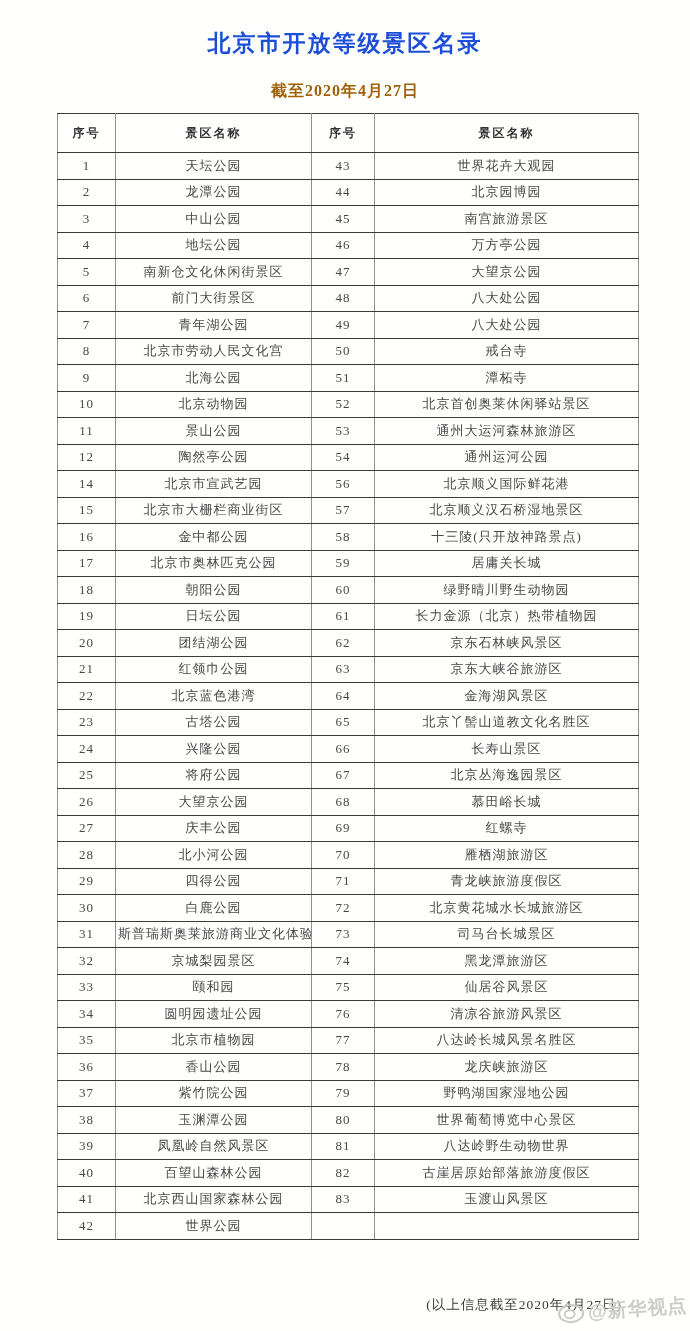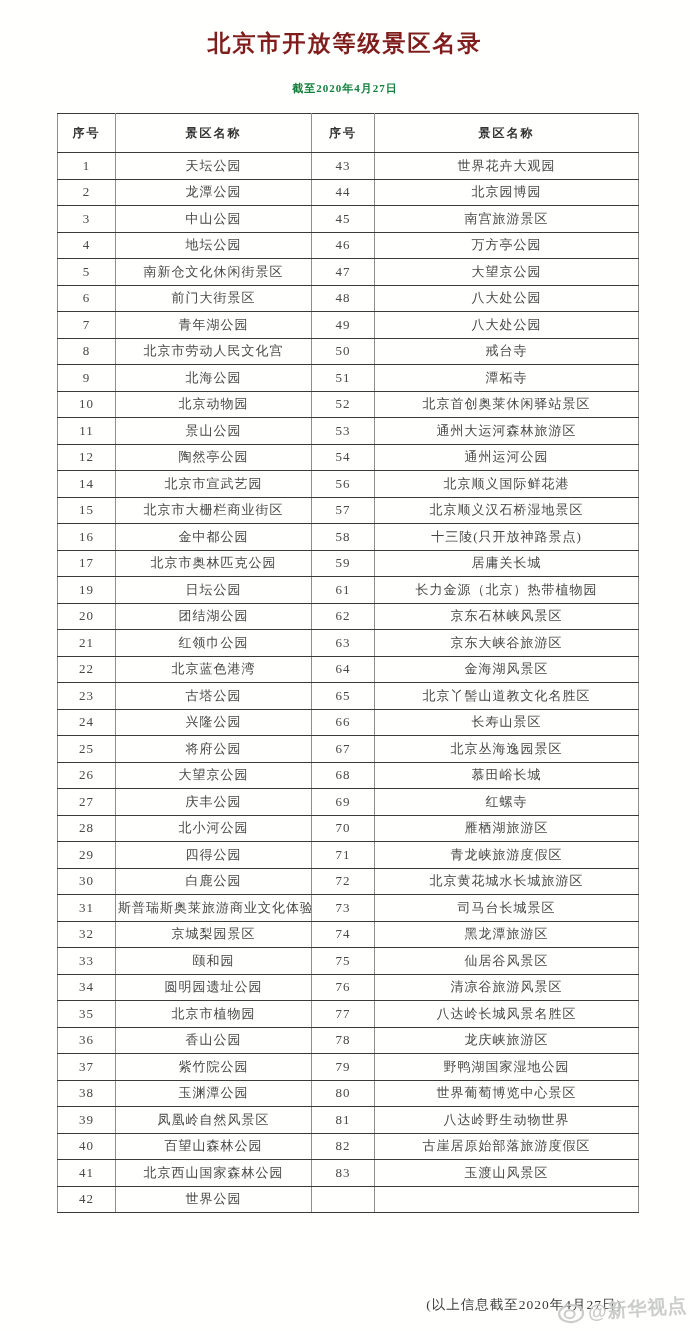--- a/index.html
+++ b/index.html
@@ -8,27 +8,27 @@
     background:#fffffe;
     position:relative;
     overflow:hidden;
     font-family:"Liberation Serif","DejaVu Serif",serif;
     color:#3c3c3c;
   }
   .title{
     position:absolute;top:28px;left:0;right:0;
     text-align:center;
     font-size:23px;font-weight:bold;
-    letter-spacing:2px;color:#7f1d1d;
+    letter-spacing:2px;color:#1d4ed8;
   }
   .subtitle{
     position:absolute;top:81px;left:0;right:0;
     text-align:center;
-    font-size:11px;font-weight:bold;
-    letter-spacing:1px;color:#15803d;
+    font-size:16px;font-weight:bold;
+    letter-spacing:1px;color:#a16207;
   }
   table.scenic{
     position:absolute;top:113px;left:57px;
     width:581px;
     border-collapse:collapse;
     table-layout:fixed;
   }
   table.scenic th, table.scenic td{
     border-top:1.5px solid #3a3a3a;
     border-bottom:1.5px solid #3a3a3a;
@@ -180,20 +180,26 @@
         <td class="col-serial">58</td>
         <td class="col-name">十三陵(只开放神路景点)</td>
       </tr>
       <tr>
         <td class="col-serial">17</td>
         <td class="col-name">北京市奥林匹克公园</td>
         <td class="col-serial">59</td>
         <td class="col-name">居庸关长城</td>
       </tr>
       <tr>
+        <td class="col-serial">18</td>
+        <td class="col-name">朝阳公园</td>
+        <td class="col-serial">60</td>
+        <td class="col-name">绿野晴川野生动物园</td>
+      </tr>
+      <tr>
         <td class="col-serial">19</td>
         <td class="col-name">日坛公园</td>
         <td class="col-serial">61</td>
         <td class="col-name">长力金源（北京）热带植物园</td>
       </tr>
       <tr>
         <td class="col-serial">20</td>
         <td class="col-name">团结湖公园</td>
         <td class="col-serial">62</td>
         <td class="col-name">京东石林峡风景区</td>

